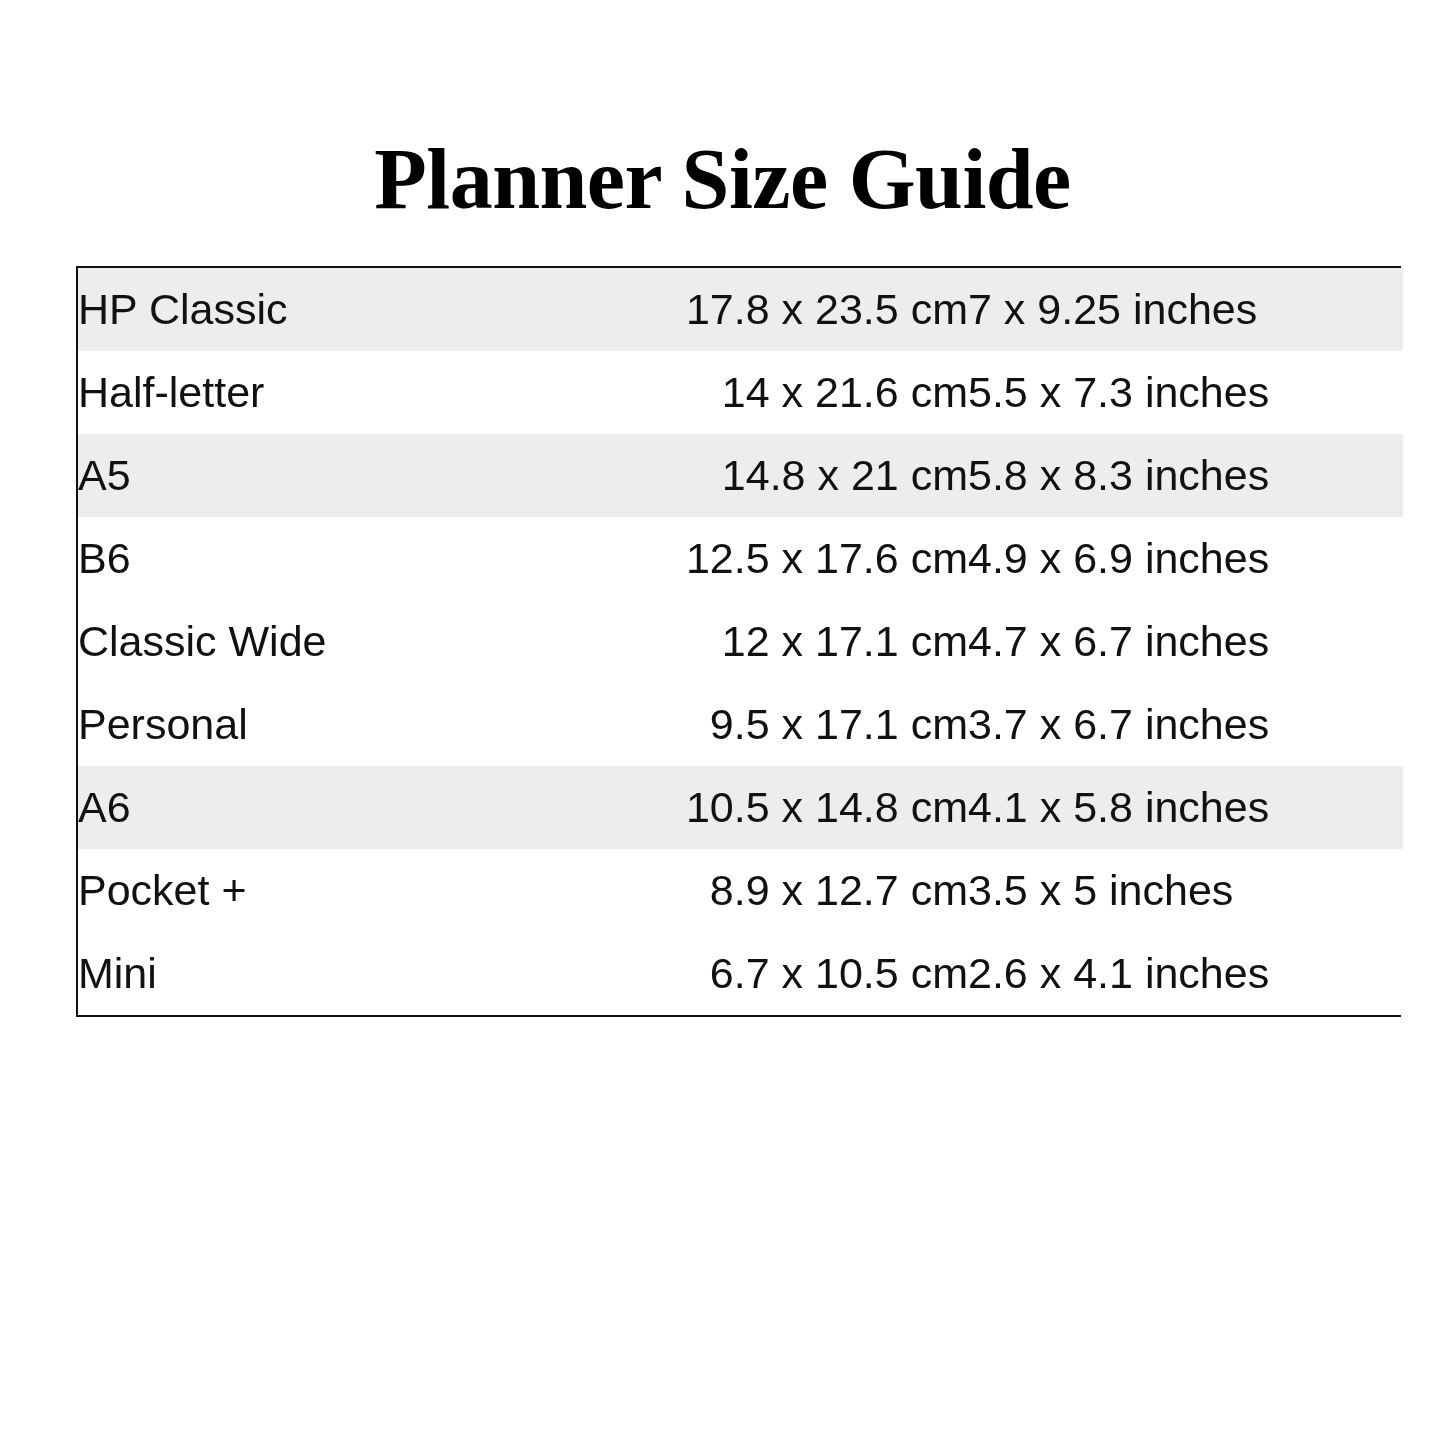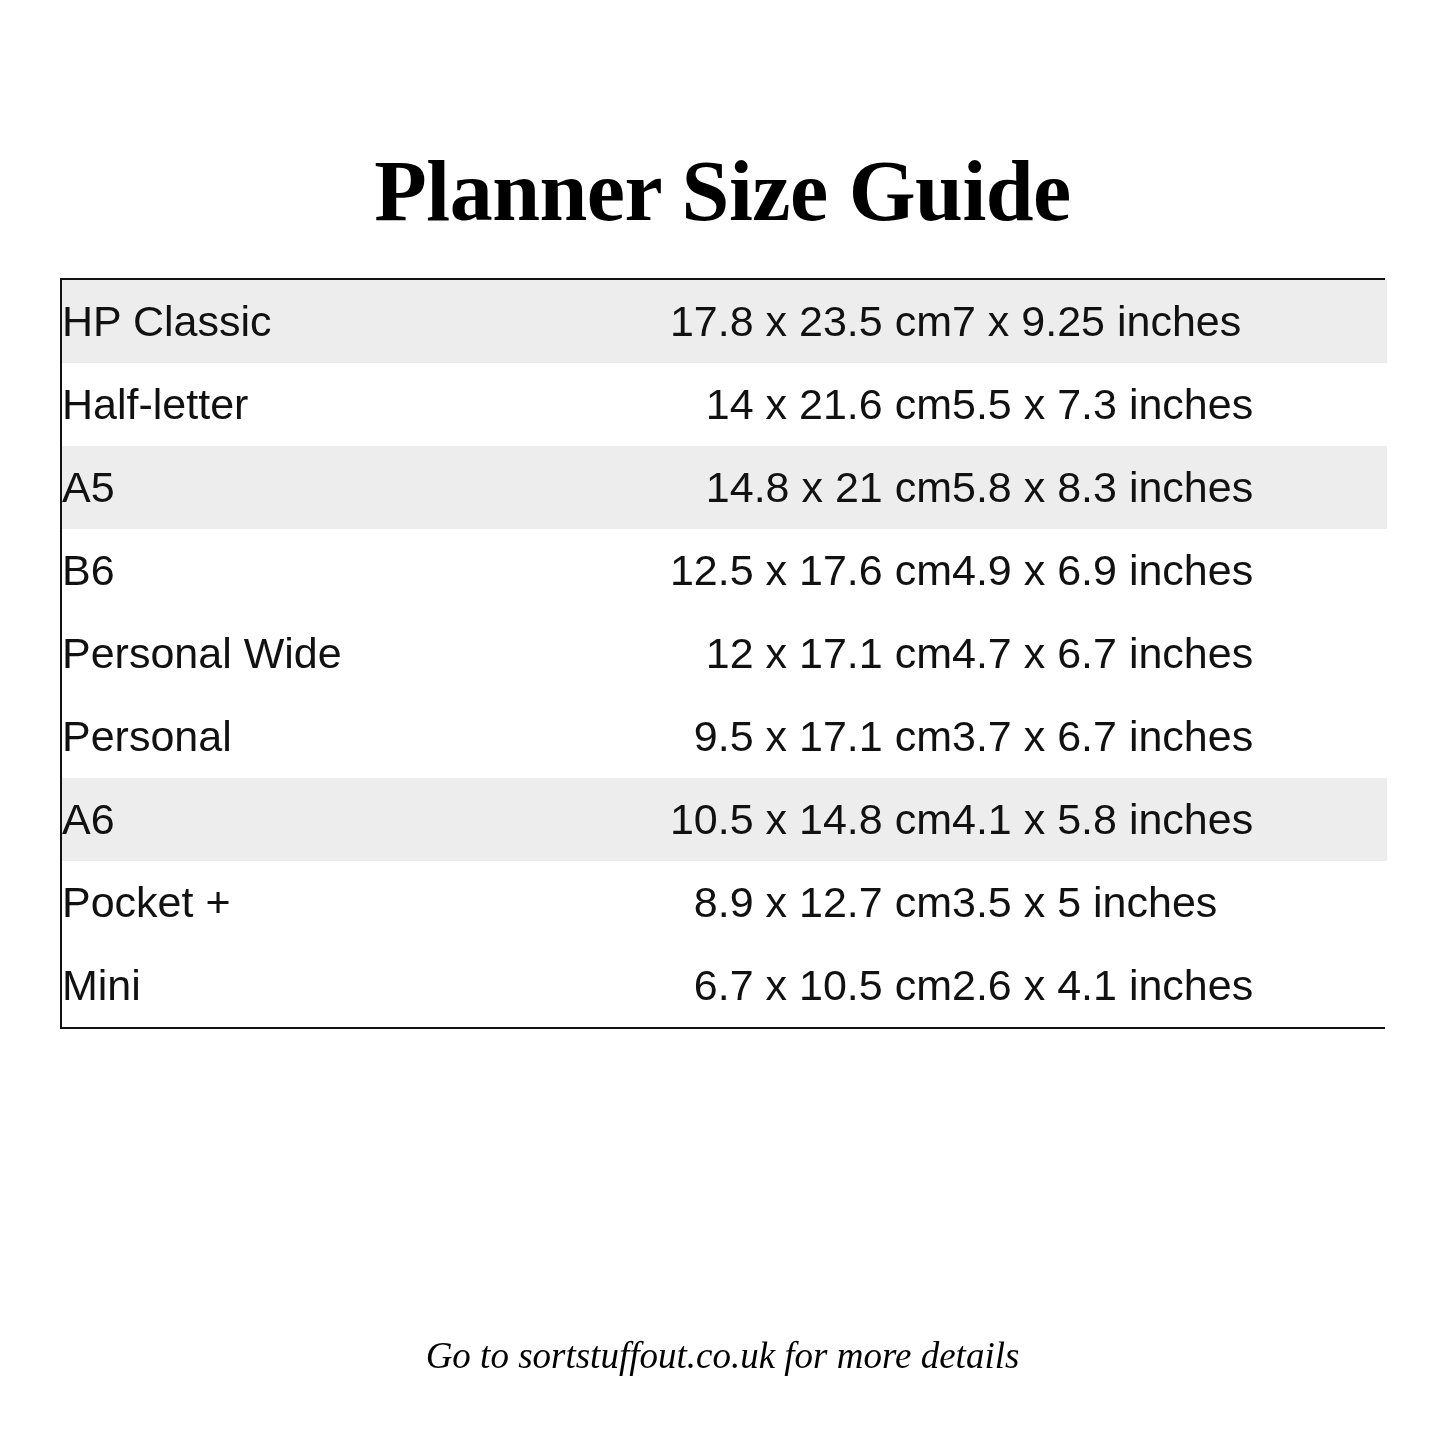--- a/index.html
+++ b/index.html
@@ -19,29 +19,29 @@
     height: 1445px;
     box-sizing: border-box;
     position: relative;
   }
   .title {
     text-align: center;
     font-family: "Liberation Serif", serif;
     font-weight: bold;
     font-size: 86px;
     letter-spacing: -0.5px;
-    margin: 16px;
+    margin: 4px;
     padding-top: 132px;
     line-height: 1.0;
     color: #000;
   }
   .table-wrap {
     position: absolute;
     top: 262px;
-    left: 60px;
+    left: 76px;
     width: 1325px;
     border: 2px solid #111111;
     box-sizing: border-box;
     background: #ffffff;
   }
   table.size-table {
     width: 100%;
     border-collapse: collapse;
     table-layout: fixed;
   }
@@ -97,21 +97,21 @@
           <td class="c-name">A5</td>
           <td class="c-cm">14.8 x 21 cm</td>
           <td class="c-in">5.8 x 8.3 inches</td>
         </tr>
         <tr class="plain">
           <td class="c-name">B6</td>
           <td class="c-cm">12.5 x 17.6 cm</td>
           <td class="c-in">4.9 x 6.9 inches</td>
         </tr>
         <tr class="plain">
-          <td class="c-name">Personal Wide</td>
+          <td class="c-name">Classic Wide</td>
           <td class="c-cm">12 x 17.1 cm</td>
           <td class="c-in">4.7 x 6.7 inches</td>
         </tr>
         <tr class="plain">
           <td class="c-name">Personal</td>
           <td class="c-cm">9.5 x 17.1 cm</td>
           <td class="c-in">3.7 x 6.7 inches</td>
         </tr>
         <tr class="shade">
           <td class="c-name">A6</td>
@@ -125,15 +125,14 @@
         </tr>
         <tr class="plain">
           <td class="c-name">Mini</td>
           <td class="c-cm">6.7 x 10.5 cm</td>
           <td class="c-in">2.6 x 4.1 inches</td>
         </tr>
       </tbody>
     </table>
   </div>
 
-  <div class="footer">Go to sortstuffout.co.uk for more details</div>
 
 </div>
 
 </body></html>

